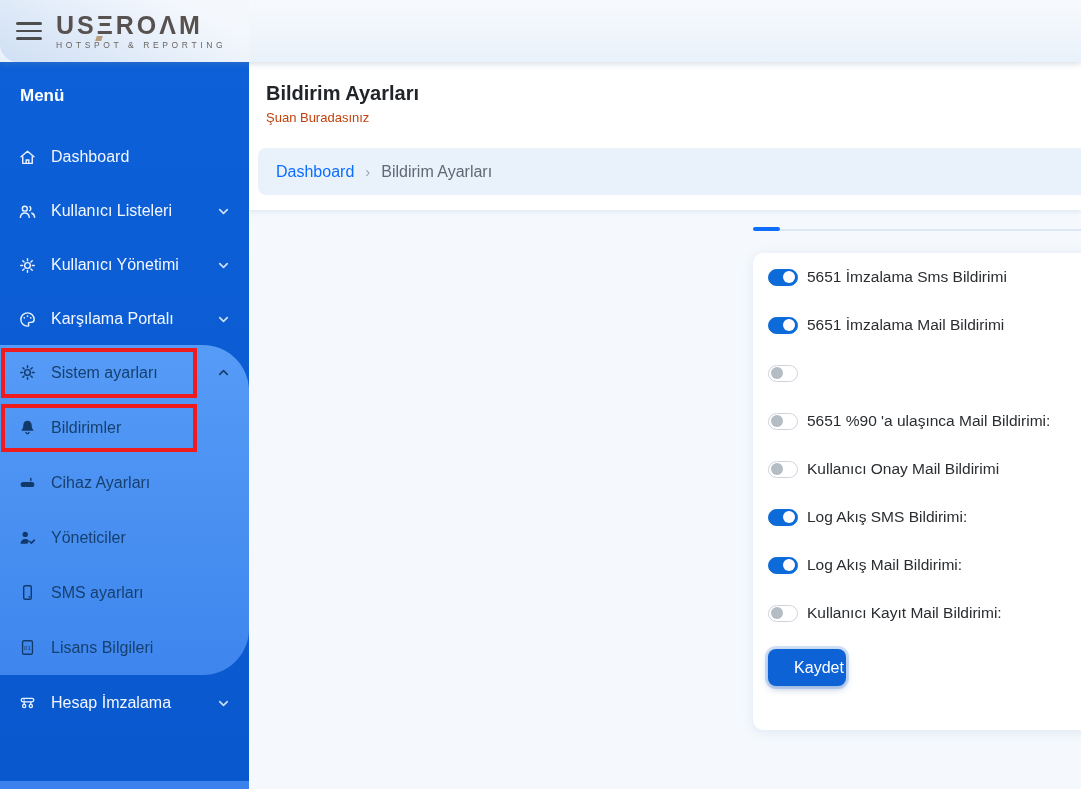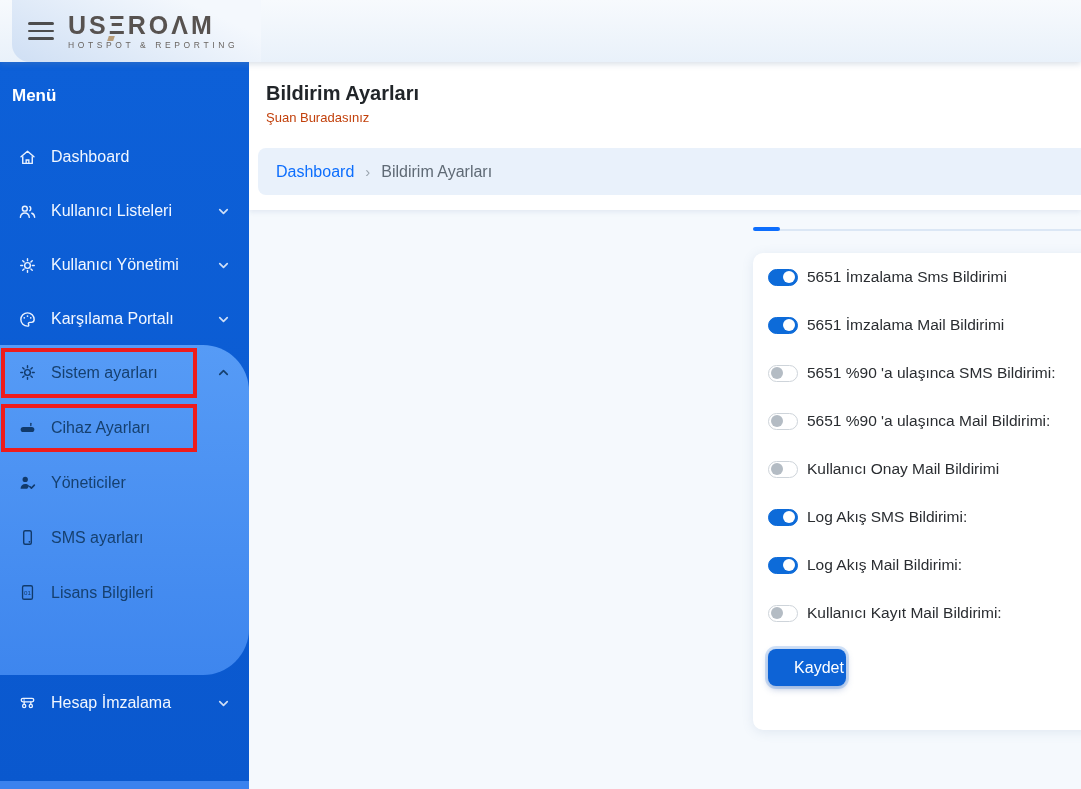--- a/index.html
+++ b/index.html
@@ -4,35 +4,35 @@
 <style>
   * { margin:0; padding:0; box-sizing:border-box; }
   html,body { width:1081px; height:789px; overflow:hidden;
     font-family:"Liberation Sans","DejaVu Sans",sans-serif; background:#f5f9fd; position:relative; }
 
   
   .corner-patch { position:absolute; left:0; top:30px; width:44px; height:32px; background:#0b5cd6; z-index:1; }
   .topbar { position:absolute; left:0; top:0; width:1081px; height:62px; z-index:2;
     background:linear-gradient(180deg,#f7fafd 0%,#e9f1fa 100%);
     box-shadow:0 2px 6px rgba(120,140,170,.28); }
-  .logo-area { position:absolute; left:12px; top:0; width:249px; height:62px;
+  .logo-area { position:absolute; left:0; top:0; width:249px; height:62px;
     background:linear-gradient(205deg,#f4f8fd 20%,#cfdff4 100%);
     border-bottom-left-radius:18px; display:flex; align-items:center; }
   .hamburger { width:26px; height:18px; margin-left:16px; display:flex; flex-direction:column;
     justify-content:space-between; cursor:pointer; }
   .hamburger span { display:block; height:2.6px; background:#4d4d4d; border-radius:2px; }
   .logo-text { margin-left:14px; line-height:1; }
   .logo-main { font-size:25px; font-weight:bold; letter-spacing:3px; color:#575250; }
   .logo-sub { font-size:8.5px; letter-spacing:3.6px; color:#6a6561; margin-top:3px; }
   .logo-accent { position:absolute; left:96px; top:36px; width:6px; height:5px; background:#b89d7a; transform:skewX(-18deg); }
 
   
   .sidebar { position:absolute; left:0; top:62px; width:249px; height:727px;
     background:linear-gradient(180deg,#0d60d8 0%,#0a58ce 100%); color:#f2f7ff; z-index:1; }
-  .menu-header { padding:24px 0 0 12px; height:68px; font-size:17px; font-weight:bold; color:#ffffff; }
+  .menu-header { padding:24px 0 0 12px; height:68px; font-size:17px; font-weight:bold; color:#ffffff;margin-left:8px; }
   .nav-item { height:54px; display:flex; align-items:center; padding-left:18px; position:relative;
     font-size:16px; cursor:pointer; }
   .nav-item .ico { width:19px; height:19px; flex:0 0 19px; display:flex; align-items:center; color:#eaf2ff; }
   .nav-item .lbl { margin-left:14px; color:#f2f7ff; }
   .nav-item .chev { position:absolute; right:18px; width:15px; height:15px; color:rgba(255,255,255,.8); }
   .chev.up svg { transform:rotate(180deg); }
 
   .submenu { position:absolute; left:0; top:283px; width:249px; height:330px;
     background:linear-gradient(180deg,#569bf6 0%,#3e86ee 100%);
     border-top-right-radius:46px; border-bottom-right-radius:46px; }
@@ -169,20 +169,29 @@
       <span class="lbl">Sistem ayarları</span>
       <span class="chev up">
         <svg viewBox="0 0 16 16" width="15" height="15" fill="none" stroke="currentColor" stroke-width="1.8" stroke-linecap="round" stroke-linejoin="round">
             <path d="M4 6l4 4 4-4"></path>
           </svg>
       </span>
     </div>
     <div class="nav-item">
       <span class="ico">
         <svg viewBox="0 0 20 20" width="19" height="19">
+            <path d="M10 2.8c-2.6 0-4.4 2-4.4 4.6 0 3.1-.9 4.2-1.8 5.1-.3.3-.1.9.4.9h11.6c.5 0 .7-.6.4-.9-.9-.9-1.8-2-1.8-5.1 0-2.6-1.8-4.6-4.4-4.6z" fill="currentColor"></path>
+            <path d="M8.4 15.3a1.7 1.7 0 0 0 3.2 0" fill="none" stroke="currentColor" stroke-width="1.4" stroke-linecap="round"></path>
+          </svg>
+      </span>
+      <span class="lbl">Bildirimler</span>
+    </div>
+    <div class="nav-item">
+      <span class="ico">
+        <svg viewBox="0 0 20 20" width="19" height="19">
             <rect x="2.8" y="9.4" width="14.4" height="5.4" rx="2.7" fill="currentColor"></rect>
             <path d="M13.5 8V5.6" stroke="currentColor" stroke-width="1.4" stroke-linecap="round" fill="none"></path>
           </svg>
       </span>
       <span class="lbl">Cihaz Ayarları</span>
     </div>
     <div class="nav-item">
       <span class="ico">
         <svg viewBox="0 0 20 20" width="19" height="19">
             <circle cx="7.6" cy="6.8" r="2.8" fill="currentColor"></circle>
@@ -263,21 +272,20 @@
   <div class="toggle-row">
     <div class="switch on">
         <div class="knob"></div>
       </div>
     <div class="toggle-label">5651 İmzalama Mail Bildirimi</div>
   </div>
   <div class="toggle-row">
     <div class="switch">
         <div class="knob"></div>
       </div>
-    <div class="toggle-label">5651 %90 'a ulaşınca SMS Bildirimi:</div>
   </div>
   <div class="toggle-row">
     <div class="switch">
         <div class="knob"></div>
       </div>
     <div class="toggle-label">5651 %90 'a ulaşınca Mail Bildirimi:</div>
   </div>
   <div class="toggle-row">
     <div class="switch">
         <div class="knob"></div>

